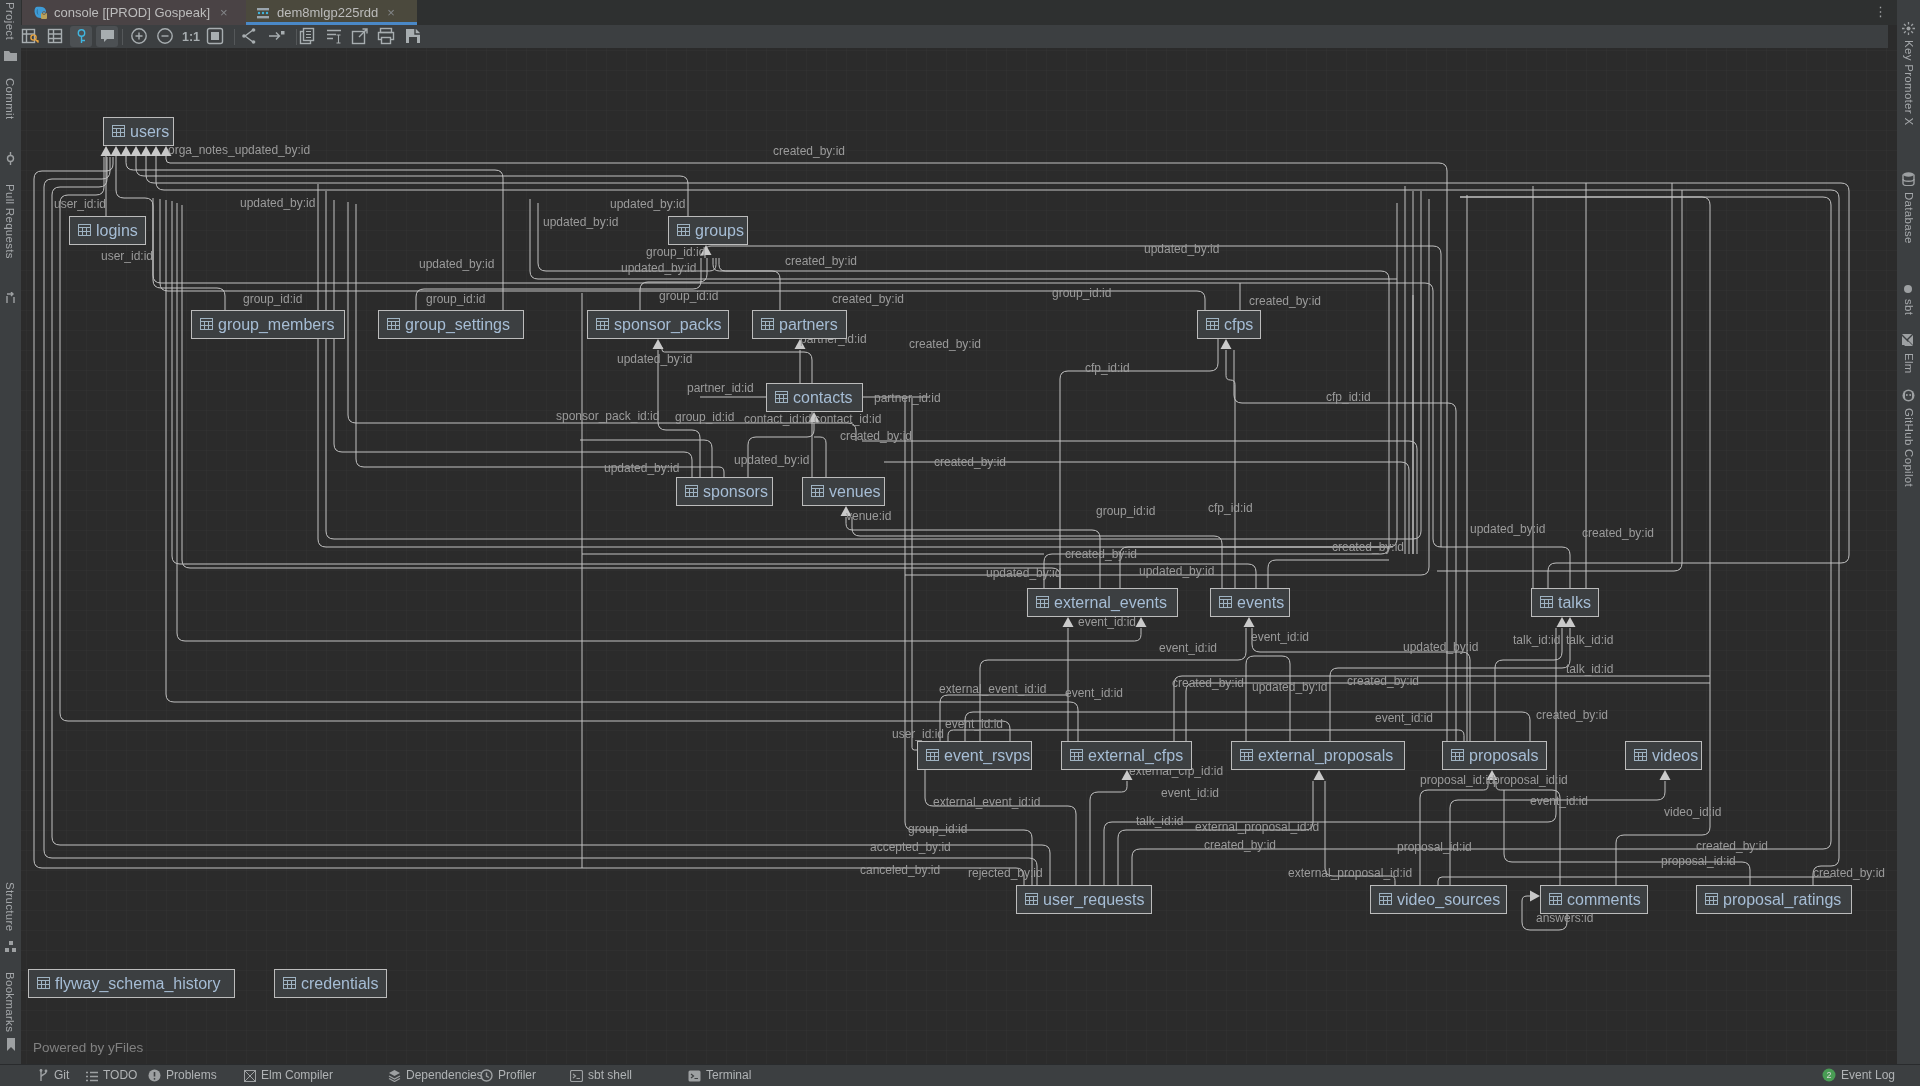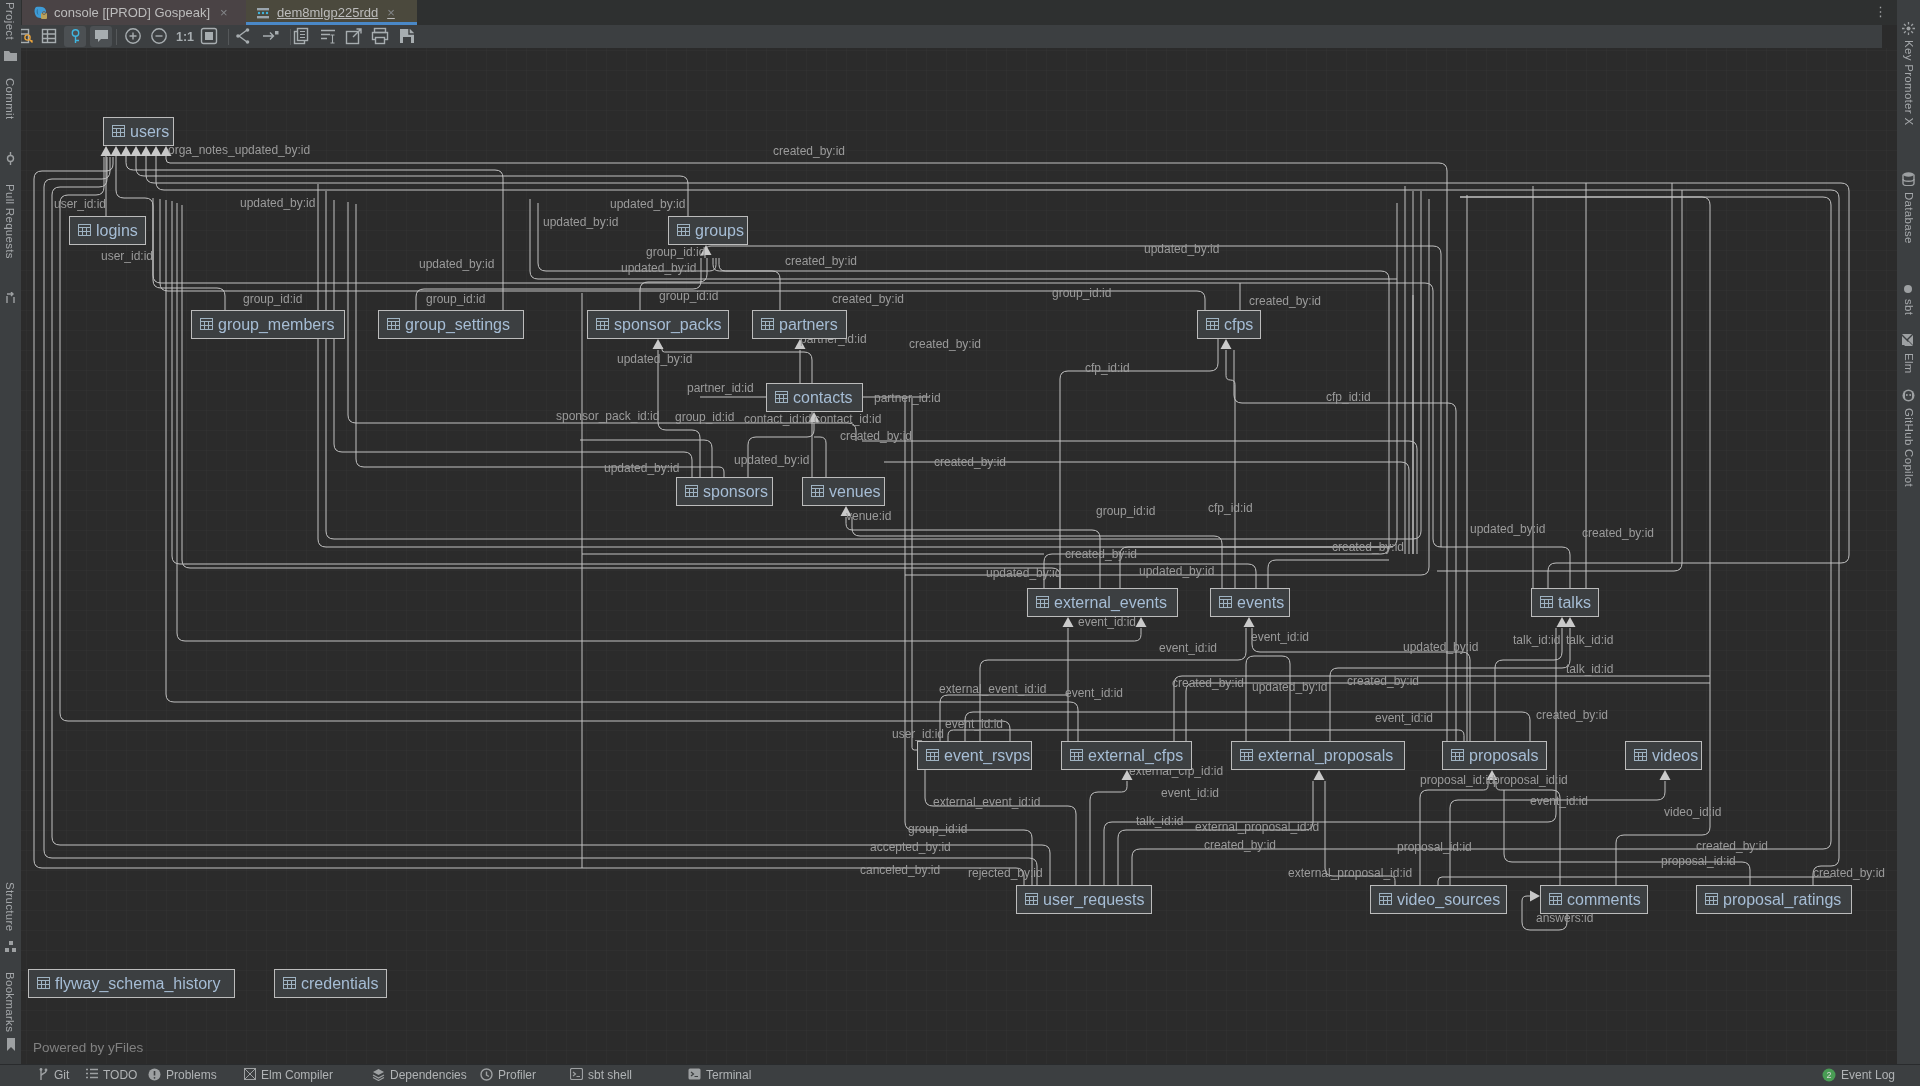--- a/index.html
+++ b/index.html
@@ -1,37 +1,37 @@
 <!DOCTYPE html>
 <html><head><meta charset="utf-8"><style>
 * { margin:0; padding:0; box-sizing:border-box; }
 body { width:1920px; height:1086px; background:#2b2b2b; font-family:"Liberation Sans",sans-serif; overflow:hidden; position:relative; }
 .tabrow { position:absolute; left:21px; top:0; width:1876px; height:25px; background:#2e3030; }
 .tab { position:absolute; top:0; height:25px; display:flex; align-items:center; font-size:13px; color:#bcbcbc; }
-.toolbar { position:absolute; left:6px; top:25px; width:1876px; height:24px; background:#3c3f41; }
+.toolbar { position:absolute; left:12px; top:25px; width:1876px; height:24px; background:#3c3f41; }
 .lstripe { position:absolute; left:0; top:0; width:21px; height:1086px; background:#3c3f41; }
 .rstripe { position:absolute; left:1897px; top:0; width:23px; height:1086px; background:#3c3f41; }
 .vtext { position:absolute; writing-mode:vertical-rl; font-size:11.5px; color:#a5a8ab; letter-spacing:0.3px; }
 .status { position:absolute; left:0; top:1064px; width:1920px; height:22px; background:#3c3f41; border-top:1px solid #292b2d; color:#b0b3b5; font-size:12px; }
-.sitem { position:absolute; top:3px; display:flex; align-items:flex-start; gap:5px; }
+.sitem { position:absolute; top:3px; display:flex; align-items:flex-end; gap:5px; }
 svg text { white-space:pre; }
 </style></head>
 <body>
 <div class="tabrow">
   <div class="tab" style="left:1px;width:224px;background:#4a4345;padding-left:11px;">
     <svg width="15" height="15" viewBox="0 0 15 15" style="margin-right:6px">
       <path d="M3 2 C1.5 3.5 1 6 2 9 C3 12 5 13 7.5 13 C10 13 12.5 12 13 8.5 C13.5 5 12 2.5 9 2 C6.5 1.6 4.5 1.5 3 2 Z" fill="#3e9bd6"></path>
       <path d="M4.5 4.5 C4 6 4 8 5 9.5" stroke="#2b6f9e" fill="none"></path>
       <rect x="8" y="8" width="6" height="6" rx="1" fill="#b9a15a"></rect>
       <rect x="9.5" y="6.5" width="3" height="3" rx="1.4" fill="none" stroke="#6c6256"></rect>
     </svg>
     console [[PROD] Gospeak]
     <span style="color:#84878a;margin-left:10px;font-size:13px">×</span>
   </div>
-  <div class="tab" style="left:225px;width:171px;background:#4b493d;padding-left:10px;text-decoration:underline;">
+  <div class="tab" style="left:225px;width:171px;background:#4b493d;padding-left:10px;">
     <svg width="14" height="14" viewBox="0 0 14 14" style="margin-right:7px">
       <rect x="1" y="2" width="12" height="2.4" fill="#9aa5ad"></rect>
       <rect x="1" y="10" width="12" height="2.4" fill="#9aa5ad"></rect>
       <circle cx="3" cy="7" r="1.2" fill="#40b6e0"></circle>
         <circle cx="7" cy="7" r="1.2" fill="#40b6e0"></circle>
         <circle cx="11" cy="7" r="1.2" fill="#40b6e0"></circle>
     </svg>
     dem8mlgp225rdd
     <span style="color:#84878a;margin-left:9px;font-size:13px">×</span>
   </div>
@@ -528,21 +528,21 @@
       </svg>TODO</div>
   <div class="sitem" style="left:148px"><svg width="13" height="13" viewBox="0 0 13 13">
         <circle cx="6.5" cy="6.5" r="6" fill="#9da0a2"></circle>
         <path d="M6.5 3 v 4.5" stroke="#3c3f41" stroke-width="1.6"></path>
         <circle cx="6.5" cy="9.8" r="0.9" fill="#3c3f41"></circle>
       </svg>Problems</div>
   <div class="sitem" style="left:244px"><svg width="12" height="12" viewBox="0 0 12 12">
         <rect x="0.5" y="0.5" width="11" height="11" fill="none" stroke="#9da0a2"></rect>
         <path d="M0.5 0.5 L 11.5 11.5 M 11.5 0.5 L 0.5 11.5" stroke="#9da0a2"></path>
       </svg>Elm Compiler</div>
-  <div class="sitem" style="left:372px"><svg width="13" height="13" viewBox="0 0 13 13">
+  <div class="sitem" style="left:388px"><svg width="13" height="13" viewBox="0 0 13 13">
         <path d="M1 4 L 6.5 1 L 12 4 L 6.5 7 z" fill="#9da0a2"></path>
         <path d="M1 7 L 6.5 10 L 12 7 M 1 9.5 L 6.5 12.5 L 12 9.5" stroke="#9da0a2" fill="none" stroke-width="1.2"></path>
       </svg>Dependencies</div>
   <div class="sitem" style="left:480px"><svg width="13" height="13" viewBox="0 0 13 13">
         <circle cx="6.5" cy="6.5" r="5.5" fill="none" stroke="#9da0a2" stroke-width="1.4"></circle>
         <path d="M6.5 3.5 V 7 l 2.5 1.5" stroke="#9da0a2" fill="none" stroke-width="1.4"></path>
       </svg>Profiler</div>
   <div class="sitem" style="left:570px"><svg width="13" height="12" viewBox="0 0 13 12">
         <rect x="0.5" y="0.5" width="12" height="11" rx="1.5" fill="none" stroke="#9da0a2" stroke-width="1.2"></rect>
         <path d="M3 4 l 2.5 2 L 3 8 M 6.5 8.5 h 3.5" stroke="#9da0a2" fill="none" stroke-width="1.2"></path>

